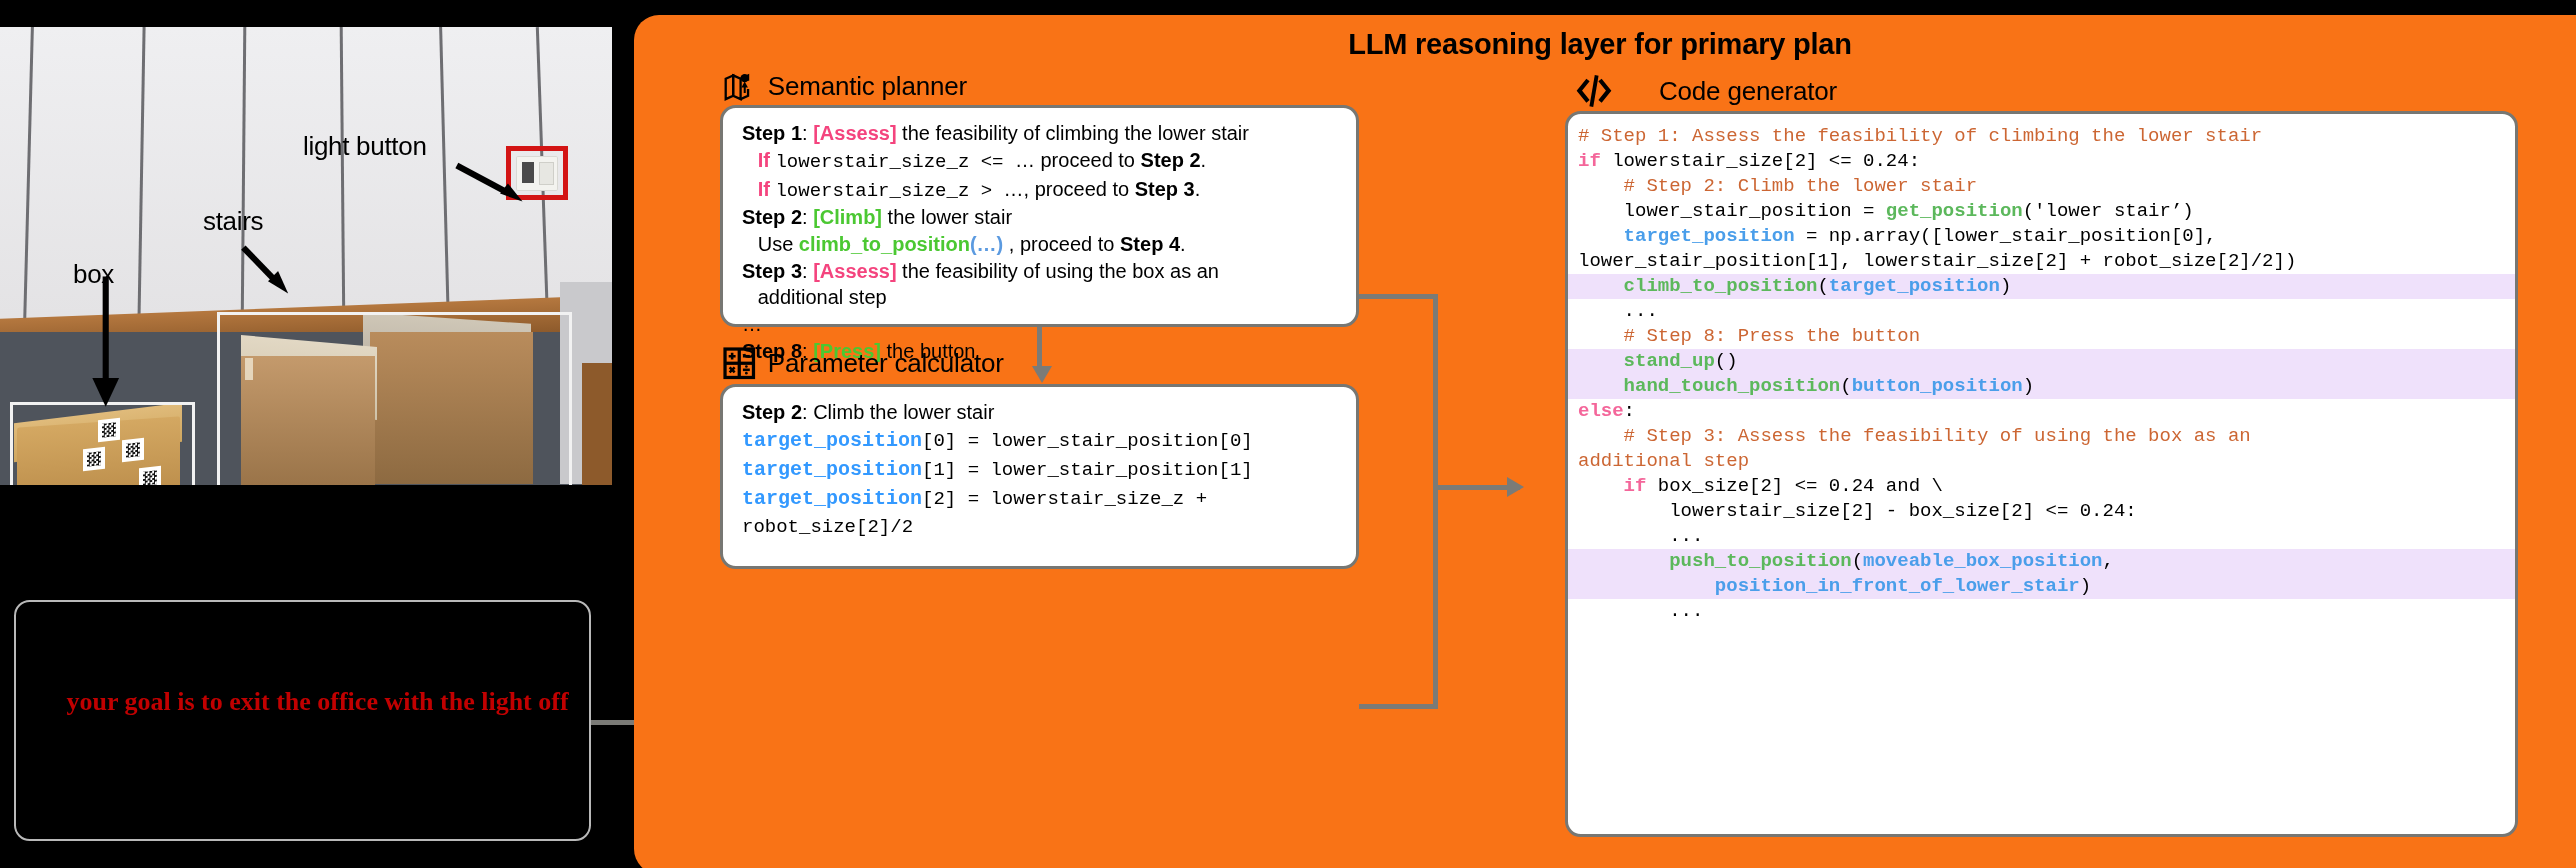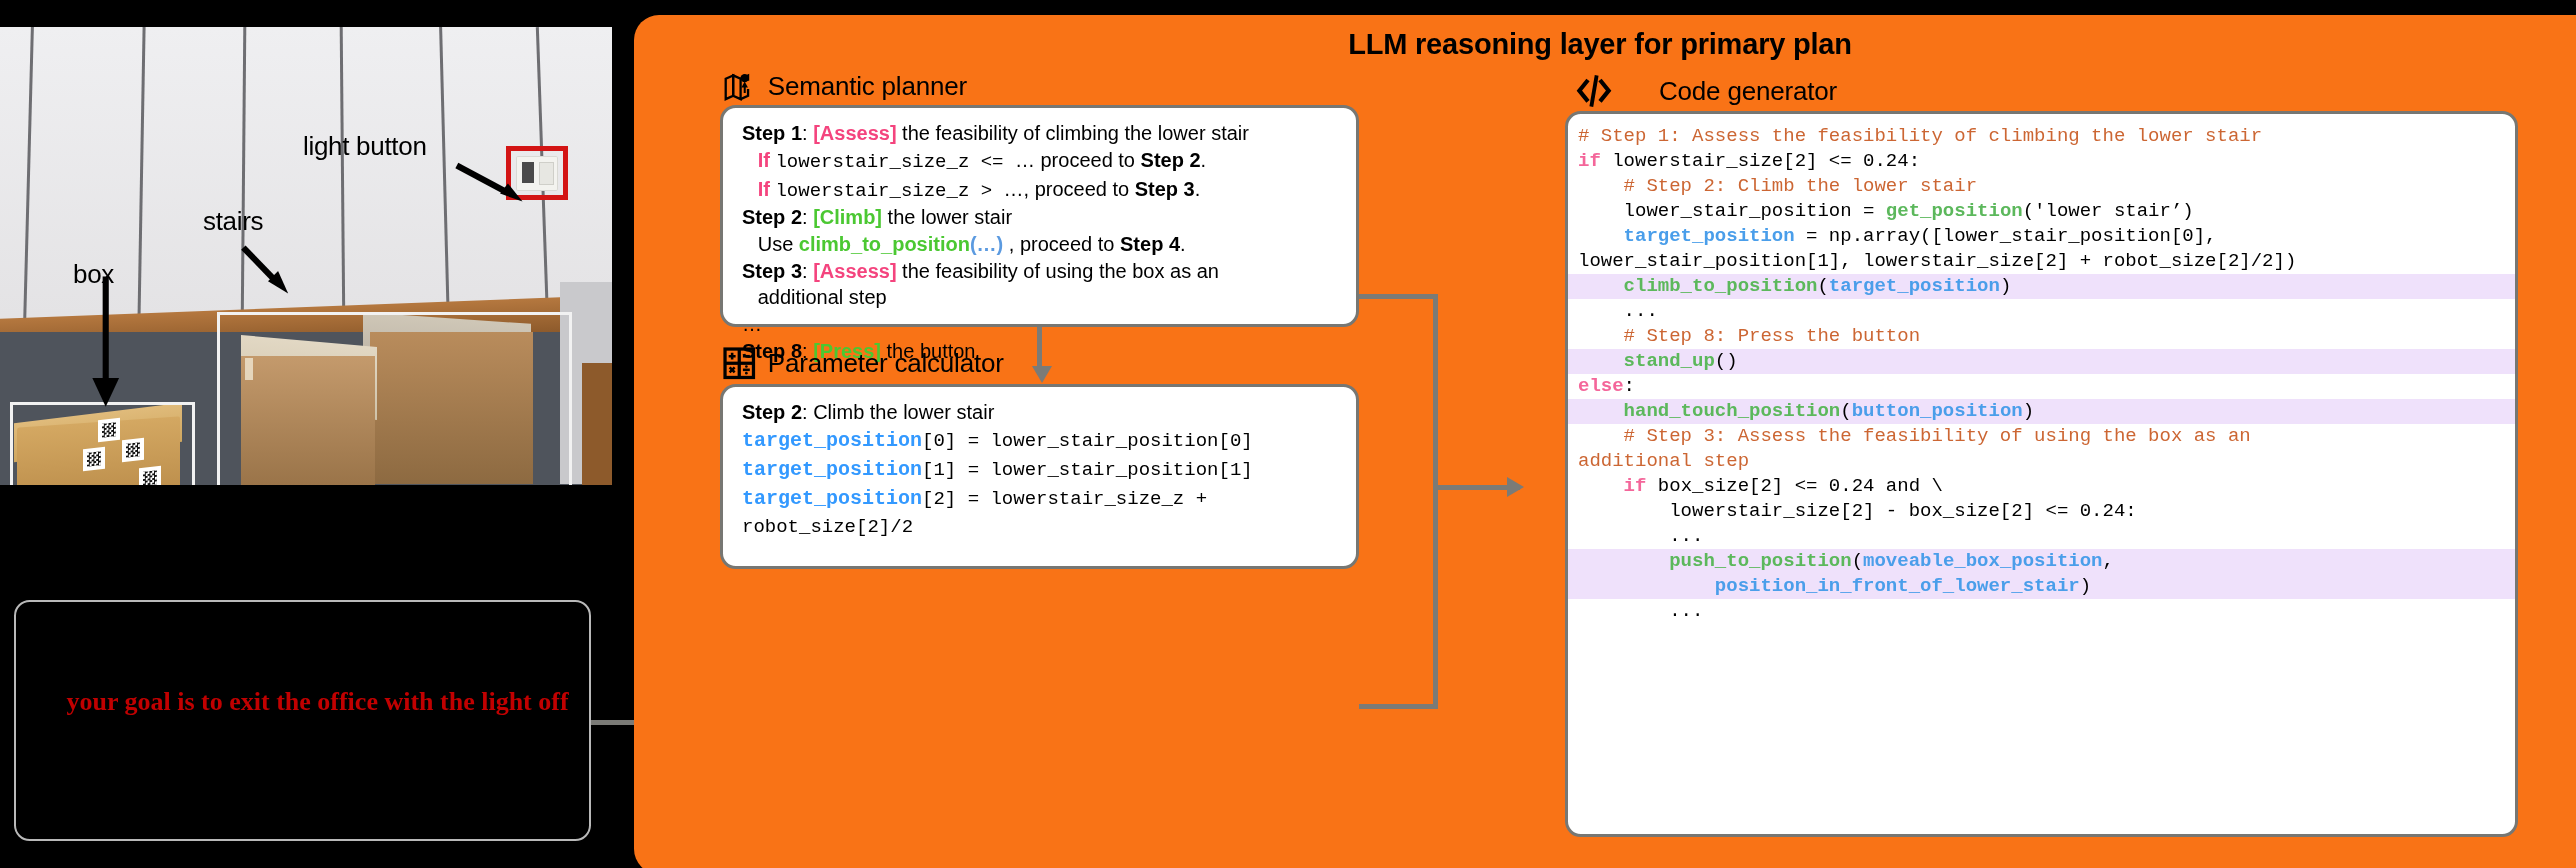--- a/index.html
+++ b/index.html
@@ -239,22 +239,22 @@
         <div class="cl"><span class="cmt"># Step 1: Assess the feasibility of climbing the lower stair</span></div>
         <div class="cl"><span class="kwd">if</span><span> lowerstair_size[2] &lt;= 0.24:</span></div>
         <div class="cl"><span class="cmt">    # Step 2: Climb the lower stair</span></div>
         <div class="cl"><span>    lower_stair_position = </span><span class="fnc">get_position</span><span>('lower stair’)</span></div>
         <div class="cl"><span>    </span><span class="arg">target_position</span><span> = np.array([lower_stair_position[0],</span></div>
         <div class="cl"><span>lower_stair_position[1], lowerstair_size[2] + robot_size[2]/2])</span></div>
         <div class="cl hl"><span>    </span><span class="fnc">climb_to_position</span><span>(</span><span class="arg">target_position</span><span>)</span></div>
         <div class="cl"><span>    ...</span></div>
         <div class="cl"><span class="cmt">    # Step 8: Press the button</span></div>
         <div class="cl hl"><span>    </span><span class="fnc">stand_up</span><span>()</span></div>
+        <div class="cl hl"><span>    </span><span class="fnc">hand_touch_position</span><span>(</span><span class="arg">button_position</span><span>)</span></div>
         <div class="cl"><span class="kwd">else</span><span>:</span></div>
-        <div class="cl hl"><span>    </span><span class="fnc">hand_touch_position</span><span>(</span><span class="arg">button_position</span><span>)</span></div>
         <div class="cl"><span class="cmt">    # Step 3: Assess the feasibility of using the box as an</span></div>
         <div class="cl"><span class="cmt">additional step</span></div>
         <div class="cl"><span>    </span><span class="kwd">if</span><span> box_size[2] &lt;= 0.24 and \</span></div>
         <div class="cl"><span>        lowerstair_size[2] - box_size[2] &lt;= 0.24:</span></div>
         <div class="cl"><span>        ...</span></div>
         <div class="cl hl"><span>        </span><span class="fnc">push_to_position</span><span>(</span><span class="arg">moveable_box_position</span><span>,</span></div>
         <div class="cl hl"><span>            </span><span class="arg">position_in_front_of_lower_stair</span><span>)</span></div>
         <div class="cl"><span>        ...</span></div>
       </div>
   </div>

